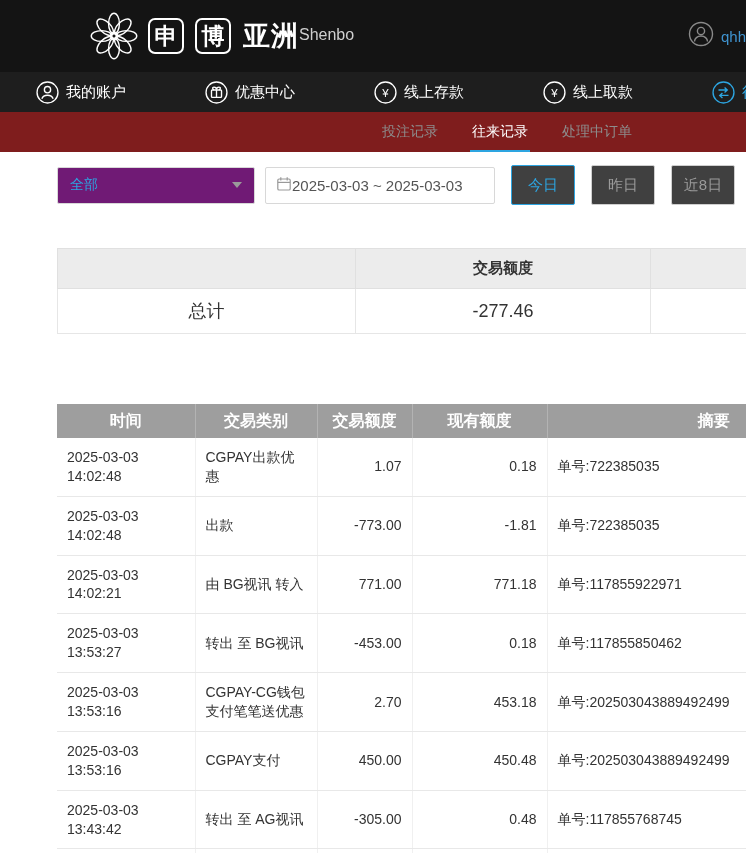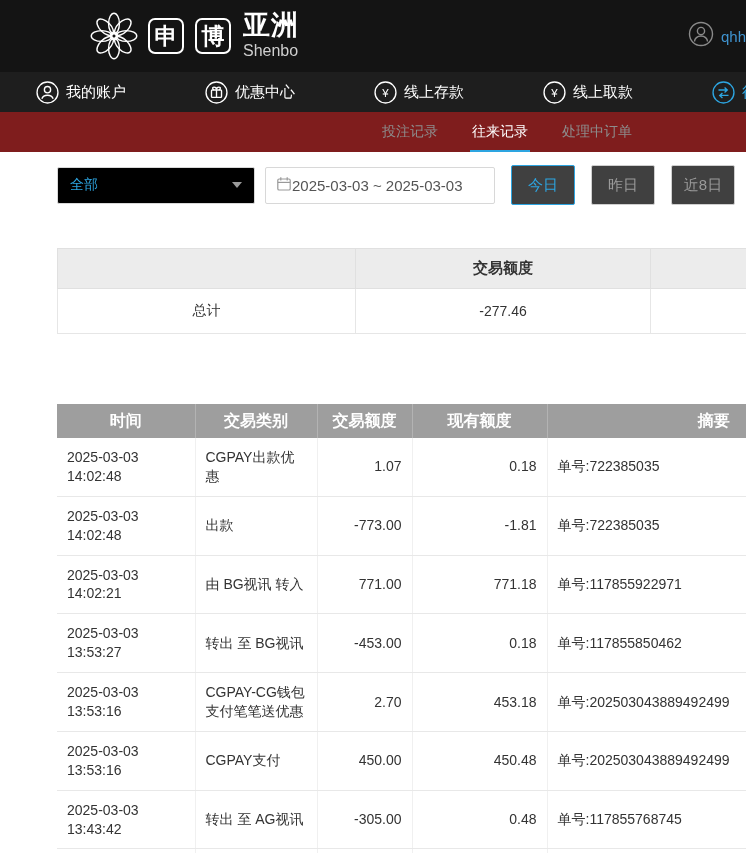--- a/index.html
+++ b/index.html
@@ -6,21 +6,21 @@
   html,body { width:746px; height:853px; overflow:hidden; background:#fff;
     font-family:"Liberation Sans","DejaVu Sans",sans-serif; }
 
   
   .topbar { height:72px; background:#141414; display:flex; align-items:center; }
   .logo { display:flex; align-items:center; margin-left:88px; gap:8px; }
   .flower { display:flex; }
   .char-box { width:36px; height:36px; border:2px solid #fff; border-radius:7px; color:#fff;
     font-size:23px; font-weight:bold; display:flex; align-items:center; justify-content:center; }
   .char-box + .char-box { margin-left:3px; }
-  .brand-col { display:flex; flex-direction:column; margin-left:4px; }
+  .brand-col { display:flex; flex-direction:row; margin-left:4px; }
   .brand-cn { color:#fff; font-size:27px; font-weight:bold; letter-spacing:1px; line-height:1; }
   .brand-en { color:#cfcfcf; font-size:16px; margin-top:3px; }
   .topbar-user { margin-left:auto; display:flex; align-items:center; gap:7px; }
   .user-name { color:#3f93cf; font-size:15px; white-space:nowrap;text-align:right; }
 
   
   .navbar { height:40px; background:#1e1e1e; display:flex; 
     gap:79px; padding-left:36px; color:#fff; white-space:nowrap; }
   .nav-item { display:flex; align-items:center; gap:7px; font-size:15px; cursor:pointer; }
   .nav-item.active { color:#2da5e1; }
@@ -28,39 +28,39 @@
 
   
   .tabbar { height:40px; background:#7f1d1d; display:flex; }
   .tabs { display:flex; gap:30px; margin-left:380px; }
   .tab { color:#8d8d8d; font-size:14px; padding:11px 2px 10px; cursor:pointer; }
   .tab.active { color:#fff; border-bottom:2px solid #2da5e1; padding-bottom:8px; }
 
   
   .filter-row { display:flex; align-items:center; margin:12px 0 0 57px; height:42px; }
   .select-box { width:198px; height:37px; border:1px solid #d8d8d8; border-radius:2px;
-    display:flex; align-items:center; cursor:pointer; background:#000000; }
+    display:flex; align-items:center; cursor:pointer; background:#701a75; }
   .select-value { color:#2da5e1; font-size:14px; padding-left:12px; flex:1; }
   .caret { width:0; height:0; border-left:5px solid transparent; border-right:5px solid transparent;
     border-top:6px solid #9a9a9a; margin-right:12px; }
   .date-box { margin-left:10px; width:230px; height:37px; border:1px solid #d8d8d8; border-radius:2px;
     display:flex; align-items:center; gap:0; padding:0 10px; color:#555; font-size:15px; cursor:pointer; }
   .quick { margin-left:16px; display:flex; gap:16px; }
   .quick button { width:64px; height:40px; background:#404040; border:1px solid #cfcfcf;
     color:#9a9a9a; font-size:15px; border-radius:2px; cursor:pointer;
     font-family:"Liberation Sans","DejaVu Sans",sans-serif; }
   .quick button.active { border-color:#2da5e1; color:#2da5e1; }
 
   
   .summary-wrap { margin:42px 0 0 57px; width:689px; overflow:hidden; }
   table { border-collapse:collapse; table-layout:fixed; }
   table.summary { width:823px; color:#333; }
   .summary th { background:#ececec; font-weight:bold; height:40px; font-size:15px;
     border:1px solid #e0e0e0; text-align:center; }
-  .summary td { height:45px; text-align:center; border:1px solid #e6e6e6; font-size:14px; }
+  .summary td { height:45px; text-align:center; border:1px solid #e6e6e6; font-size:18px; }
 
   
   .main-wrap { margin:70px 0 0 57px; width:689px; overflow:hidden; }
   table.main { width:823px; }
   .main th { background:#9e9e9e; color:#fff; font-size:16px; font-weight:bold; height:34px;
     border-right:1px solid #b3b3b3; text-align:center; }
   .main th:last-child { border-right:none; }
   .main td { font-size:14px; color:#333; padding:10px 10px; border-bottom:1px solid #e8e8e8;
     border-right:1px solid #f0f0f0; line-height:1.35; background:#fff; }
   .main td:last-child { border-right:none; }

